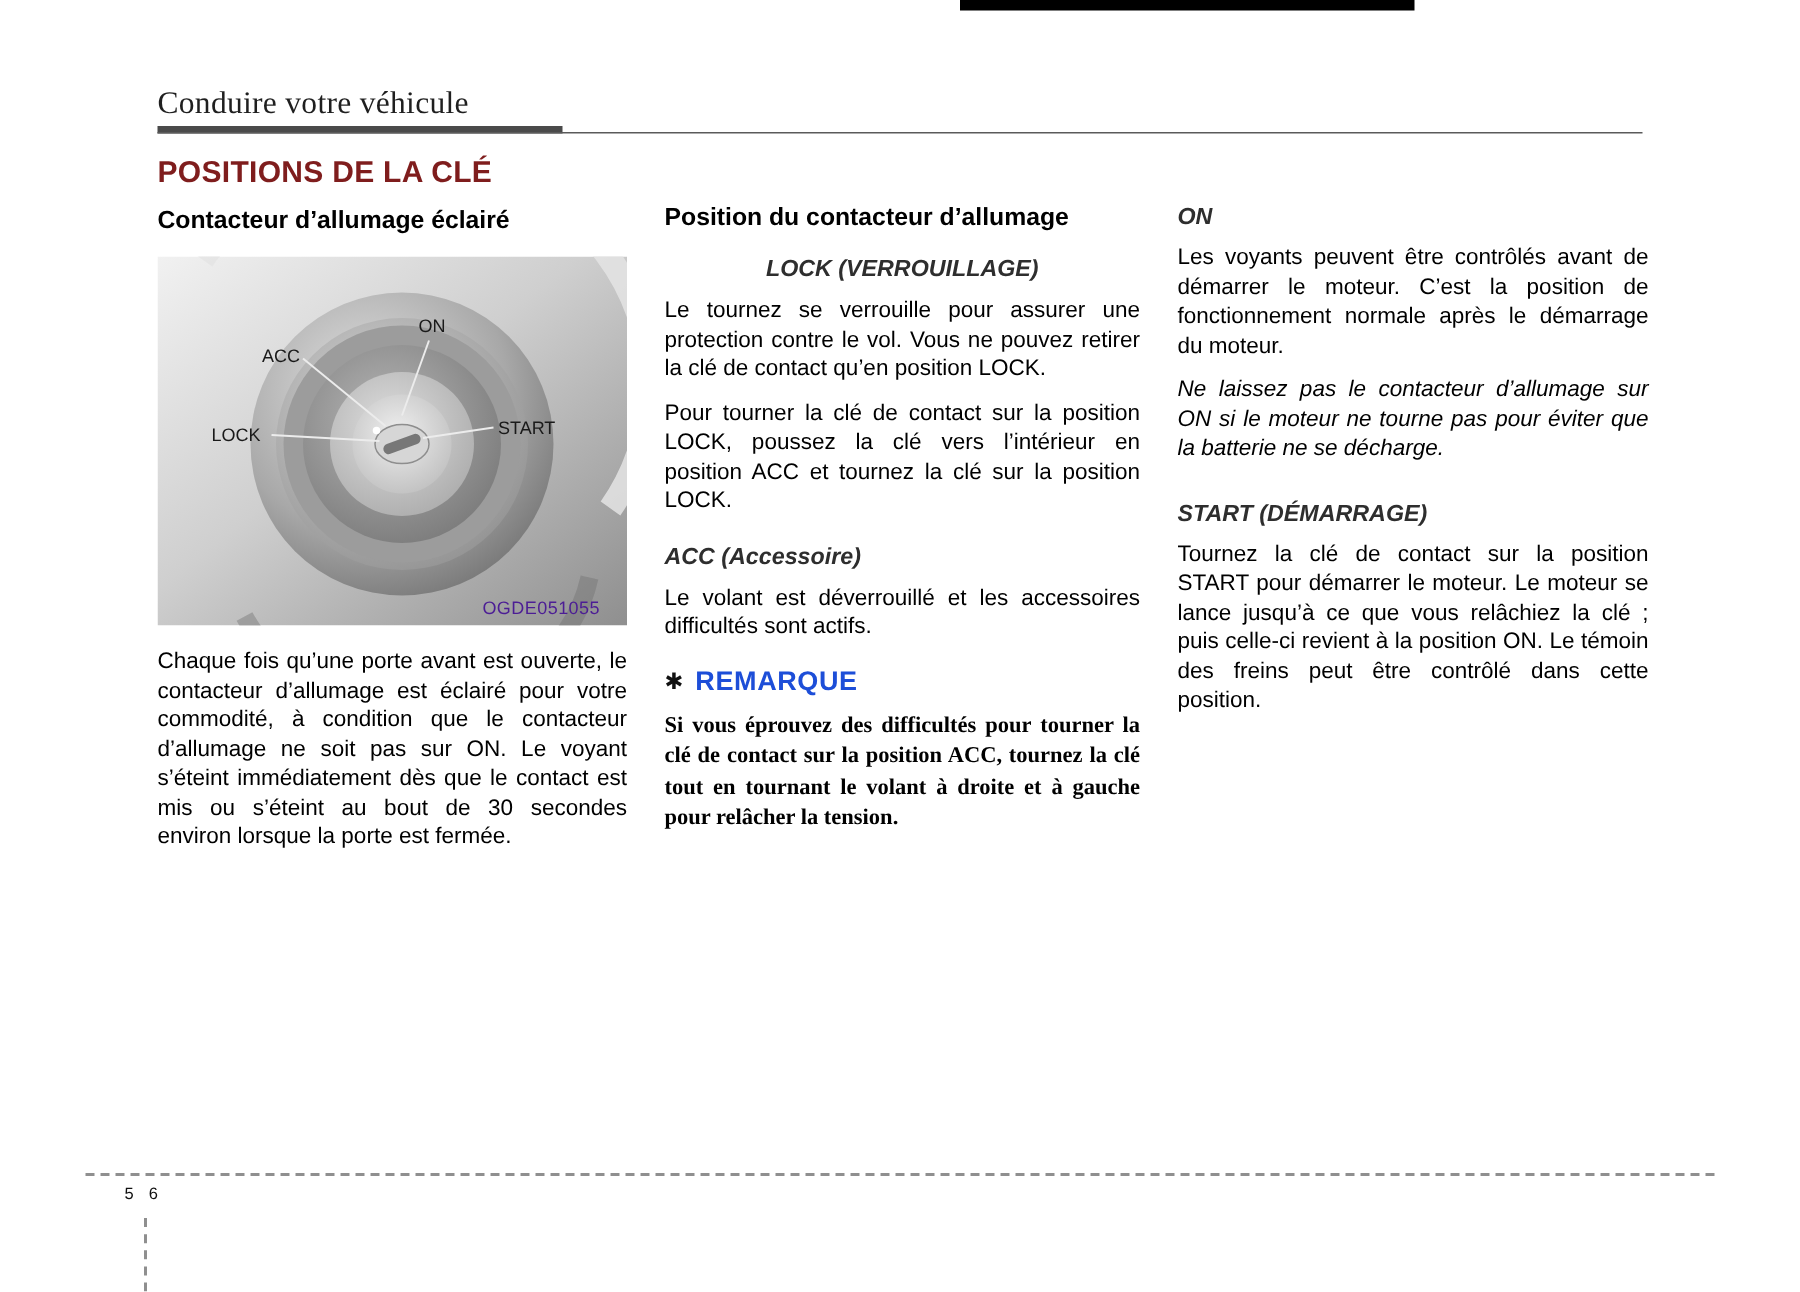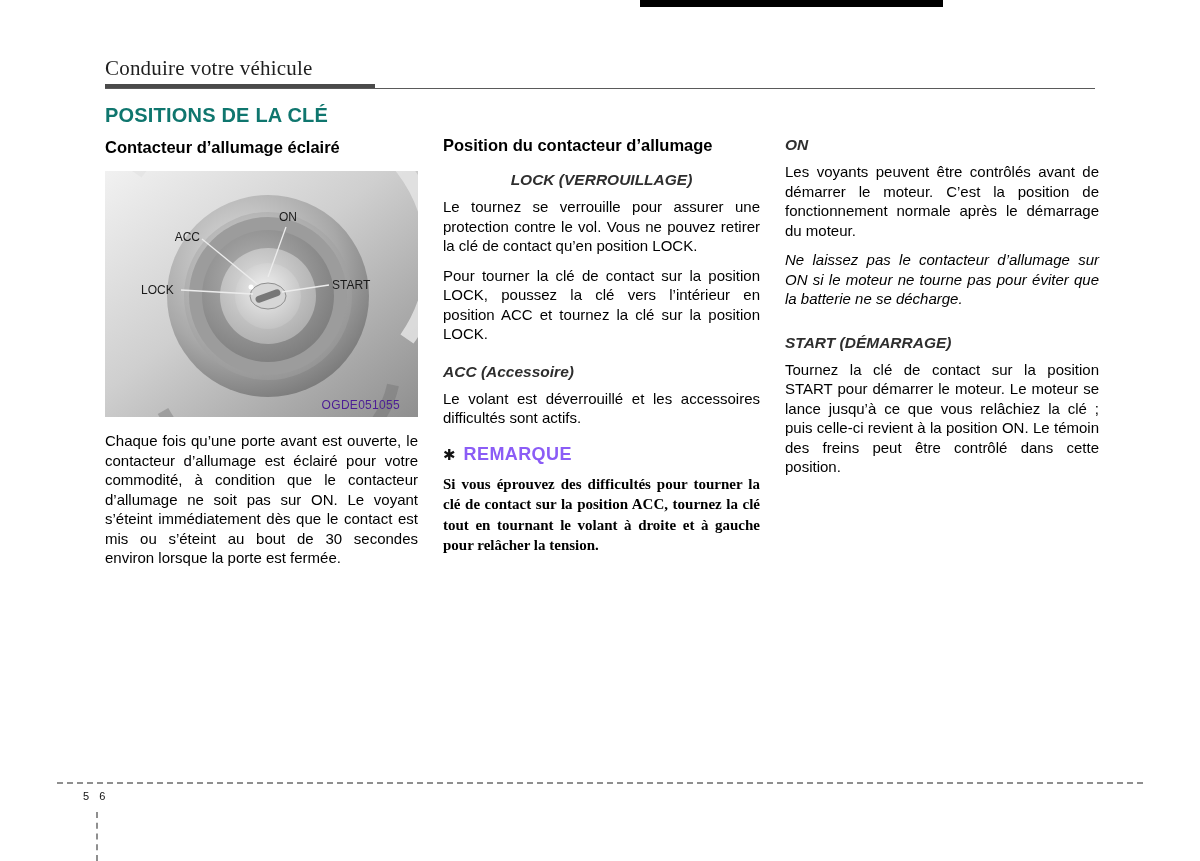--- a/index.html
+++ b/index.html
@@ -11,21 +11,21 @@
   .topbar{position:absolute;left:640px;top:0;width:303px;height:7px;background:#000;}
   .chapter{
     position:absolute;left:105px;top:56px;
     font-family:"Liberation Serif","DejaVu Serif",serif;
     font-size:21px;color:#1f1f1f;letter-spacing:0.2px;
   }
   .rule-thin{position:absolute;left:105px;top:88px;width:990px;height:1px;background:#5a5a5a;}
   .rule-thick{position:absolute;left:105px;top:84px;width:270px;height:5px;background:#4a4a4a;}
   .title{
     position:absolute;left:105px;top:104px;margin:0;
-    font-size:20px;font-weight:bold;letter-spacing:0.2px;color:#0f766e;
+    font-size:20px;font-weight:bold;letter-spacing:0.2px;color:#7f1d1d;
   }
   .col{position:absolute;}
   .col1{left:105px;top:137px;width:313px;}
   .col2{left:443px;top:135px;width:317px;}
   .col3{left:785px;top:135px;width:314px;}
   .colhead{font-size:16.5px;font-weight:bold;margin:0 0 0 0;line-height:21px;}
   .sub{
     font-size:15.5px;font-weight:bold;font-style:italic;color:#2e2e2e;
     margin:18px 0 8px 0;line-height:19px;
   }
@@ -40,21 +40,21 @@
   .photo{
     margin:13px 0 0 0;position:relative;width:313px;height:246px;
   }
   .img-caption{
     position:absolute;right:18px;bottom:5px;
     font-size:12px;color:#4c1d95;letter-spacing:0.3px;
   }
   .note{margin-top:16px;}
   .note-head{display:flex;align-items:center;gap:8px;margin:0;}
   .note-star{font-size:15px;line-height:1;color:#111;}
-  .note-title{font-size:18px;font-weight:bold;letter-spacing:0.4px;color:#8b5cf6;}
+  .note-title{font-size:18px;font-weight:bold;letter-spacing:0.4px;color:#1d4ed8;}
   .note-body{
     font-family:"Liberation Serif","DejaVu Serif",serif;font-weight:bold;
     font-size:15px;line-height:20.5px;text-align:justify;margin:9px 0 0 0;
   }
   .dash-h{position:absolute;left:57px;top:782px;width:1086px;height:0;border-top:2px dashed #8f8f8f;}
   .dash-v{position:absolute;left:96px;top:812px;height:49px;width:0;border-left:2px dashed #8f8f8f;}
   .pagenum{
     position:absolute;left:83px;top:790px;
     font-size:11px;color:#111;word-spacing:7px;
   }

